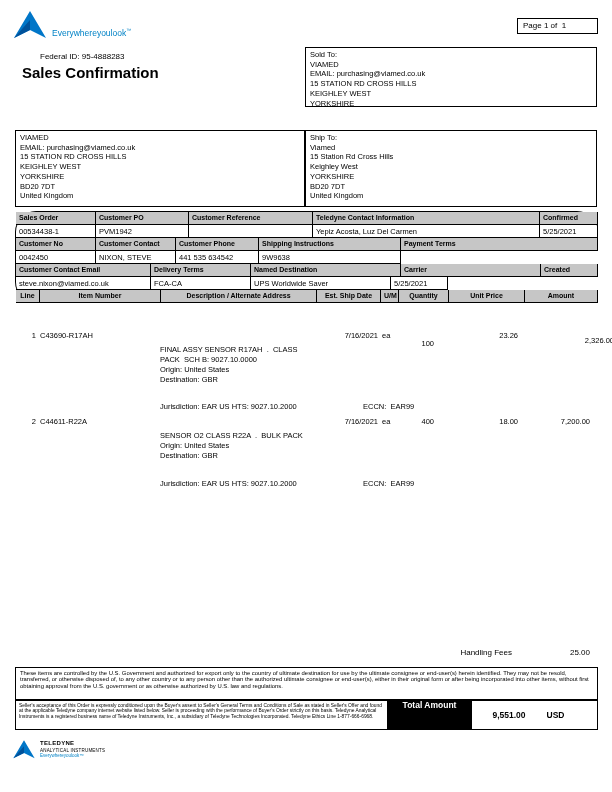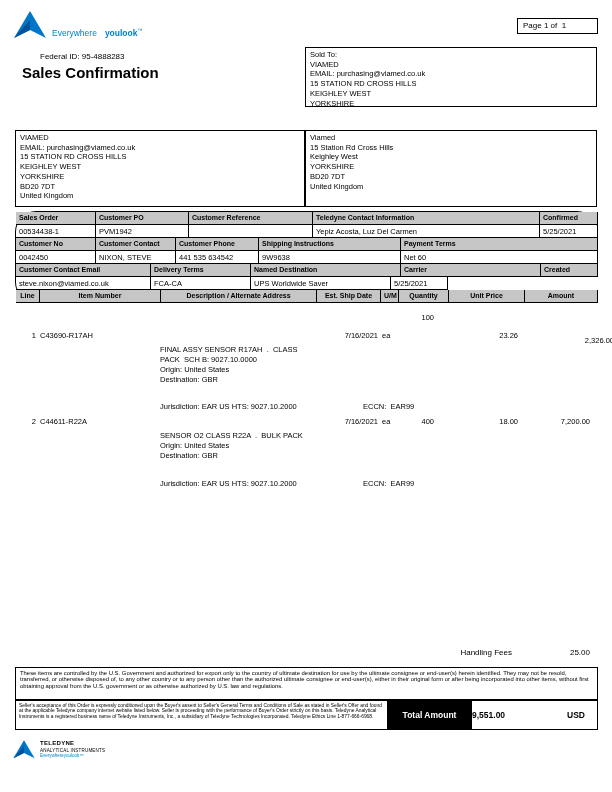--- a/index.html
+++ b/index.html
@@ -3,41 +3,41 @@
 <meta charset="utf-8">
 <style>
   *{margin:0;padding:0;box-sizing:border-box;}
   html,body{background:#ffffff;}
   .page{position:relative;width:612px;height:792px;background:#fff;
         font-family:"Liberation Sans",sans-serif;color:#000;overflow:hidden;}
   .abs{position:absolute;}
   .box{border:1px solid #000;background:#fff;}
   .company-name{font-size:10.5px;font-weight:bold;letter-spacing:.2px;white-space:nowrap;}
   .tagline{font-size:8.5px;color:#0082c6;white-space:nowrap;}
-  .tagline b{font-weight:bold;padding-left:8px;}
+  .tagline b{font-weight:normal;}
   .tm{font-size:5px;vertical-align:super;}
   .page-box{font-size:8px;padding:2px 5px;white-space:pre;}
   .federal-id{font-size:8px;white-space:nowrap;}
   .doc-title{font-size:15px;font-weight:bold;white-space:nowrap;}
   .addr{font-size:7.5px;line-height:9.7px;padding:2px 4px;overflow:hidden;}
   .ot{border-top:1px solid #000;border-left:1px solid #000;border-radius:21px;}
   .ot-row{display:flex;}
   .ot-cell{height:13px;padding:1.5px 3px;border-right:1px solid #000;border-bottom:1px solid #000;
            font-size:7px;white-space:nowrap;overflow:hidden;}
   .ot-head .ot-cell{background:#c6c6c6;font-weight:bold;}
   .ot-val .ot-cell{font-size:7.5px;}
   .items-head .ot-cell{text-align:center;}
   .t{position:absolute;font-size:7.5px;white-space:pre;}
   .r{text-align:right;}
   .hf{font-size:8px;}
   .legal1{font-size:5.9px;line-height:6.3px;padding:2px 4px;overflow:hidden;}
   .legal2{font-size:4.9px;line-height:5.3px;padding:2px 3px;overflow:hidden;}
-  .total-box{background:#000;color:#fff;display:flex;align-items:center;justify-content:center;
+  .total-box{background:#000;color:#fff;display:flex;align-items:flex-start;justify-content:center;
              font-size:8.5px;font-weight:bold;}
-  .total-value{display:flex;align-items:center;justify-content:space-between;gap:21px;
+  .total-value{display:flex;align-items:center;justify-content:center;gap:21px;
                padding-right:12px;font-size:8.5px;font-weight:bold;}
   .footer-text{line-height:1.25;}
   .f-brand{font-size:6px;font-weight:bold;letter-spacing:.3px;}
   .f-div{font-size:4.5px;letter-spacing:.2px;}
   .f-tag{font-size:4.5px;color:#0082c6;}
 </style>
 </head>
 <body>
 
 <div class="page">
@@ -68,20 +68,21 @@
     <div>VIAMED</div>
     <div>EMAIL: purchasing@viamed.co.uk</div>
     <div>15 STATION RD CROSS HILLS</div>
     <div>KEIGHLEY WEST</div>
     <div>YORKSHIRE</div>
     <div>BD20 7DT</div>
     <div>United Kingdom</div>
   </div>
 
   <div class="abs box addr" style="left:305px;top:130px;width:292px;height:77px">
+    <div>Ship To:</div>
     <div>Viamed</div>
     <div>15 Station Rd Cross Hills</div>
     <div>Keighley West</div>
     <div>YORKSHIRE</div>
     <div>BD20 7DT</div>
     <div>United Kingdom</div>
   </div>
 
   <div class="abs ot" style="left:15px;top:211px;width:583px">
     <div class="ot-row ot-head">
@@ -103,21 +104,20 @@
       <div class="ot-cell" style="width:80px">Customer Contact</div>
       <div class="ot-cell" style="width:83px">Customer Phone</div>
       <div class="ot-cell" style="width:142px">Shipping Instructions</div>
       <div class="ot-cell" style="width:197px">Payment Terms</div>
     </div>
     <div class="ot-row ot-val">
       <div class="ot-cell" style="width:80px">0042450</div>
       <div class="ot-cell" style="width:80px">NIXON, STEVE</div>
       <div class="ot-cell" style="width:83px">441 535 634542</div>
       <div class="ot-cell" style="width:142px">9W9638</div>
-      <div class="ot-cell" style="width:197px">Net 60</div>
     </div>
     <div class="ot-row ot-head">
       <div class="ot-cell" style="width:135px">Customer Contact Email</div>
       <div class="ot-cell" style="width:100px">Delivery Terms</div>
       <div class="ot-cell" style="width:150px">Named Destination</div>
       <div class="ot-cell" style="width:140px">Carrier</div>
       <div class="ot-cell" style="width:57px">Created</div>
     </div>
     <div class="ot-row ot-val">
       <div class="ot-cell" style="width:135px">steve.nixon@viamed.co.uk</div>
@@ -135,21 +135,21 @@
       <div class="ot-cell" style="width:76px">Unit Price</div>
       <div class="ot-cell" style="width:73px">Amount</div>
     </div>
   </div>
 
   <div>
     <div class="t r" style="left:15px;top:331px;width:21px">1</div>
     <div class="t" style="left:40px;top:331px">C43690-R17AH</div>
     <div class="t r" style="left:312px;top:331px;width:66px">7/16/2021</div>
     <div class="t" style="left:382px;top:331px">ea</div>
-    <div class="t r" style="left:396px;top:313px;width:38px">100</div>
+    <div class="t r" style="left:396px;top:339px;width:38px">100</div>
     <div class="t r" style="left:446px;top:331px;width:72px">23.26</div>
     <div class="t r" style="left:518px;top:336px;width:96px">2,326.00</div>
     <div class="t" style="left:160px;top:345px">FINAL ASSY SENSOR R17AH  .  CLASS</div>
     <div class="t" style="left:160px;top:355px">PACK  SCH B: 9027.10.0000</div>
     <div class="t" style="left:160px;top:365px">Origin: United States</div>
     <div class="t" style="left:160px;top:375px">Destination: GBR</div>
     <div class="t" style="left:160px;top:402px">Jurisdiction: EAR US HTS: 9027.10.2000</div>
     <div class="t" style="left:363px;top:402px">ECCN:  EAR99</div>
   </div>
 

